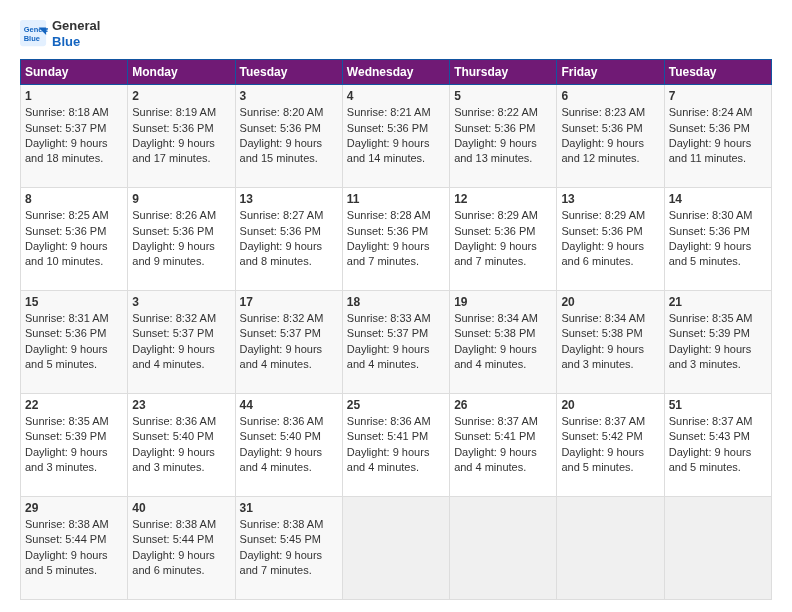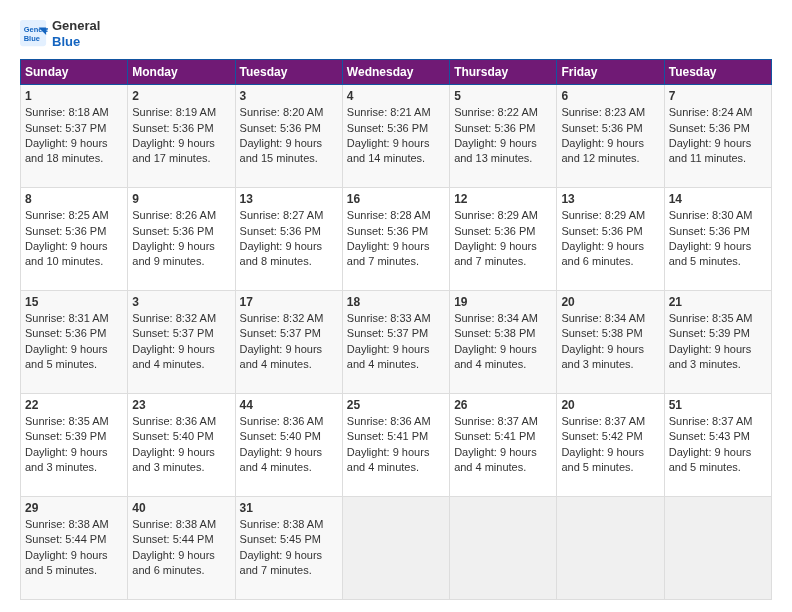--- a/index.html
+++ b/index.html
@@ -167,21 +167,21 @@
           </td>
           <td>
             <span class="day-num">9</span>
             <div class="day-info">Sunrise: 8:26 AM<br>Sunset: 5:36 PM<br>Daylight: 9 hours<br>and 9 minutes.</div>
           </td>
           <td>
             <span class="day-num">13</span>
             <div class="day-info">Sunrise: 8:27 AM<br>Sunset: 5:36 PM<br>Daylight: 9 hours<br>and 8 minutes.</div>
           </td>
           <td>
-            <span class="day-num">16</span>
+            <span class="day-num">11</span>
             <div class="day-info">Sunrise: 8:28 AM<br>Sunset: 5:36 PM<br>Daylight: 9 hours<br>and 7 minutes.</div>
           </td>
           <td>
             <span class="day-num">12</span>
             <div class="day-info">Sunrise: 8:29 AM<br>Sunset: 5:36 PM<br>Daylight: 9 hours<br>and 7 minutes.</div>
           </td>
           <td>
             <span class="day-num">13</span>
             <div class="day-info">Sunrise: 8:29 AM<br>Sunset: 5:36 PM<br>Daylight: 9 hours<br>and 6 minutes.</div>
           </td>

